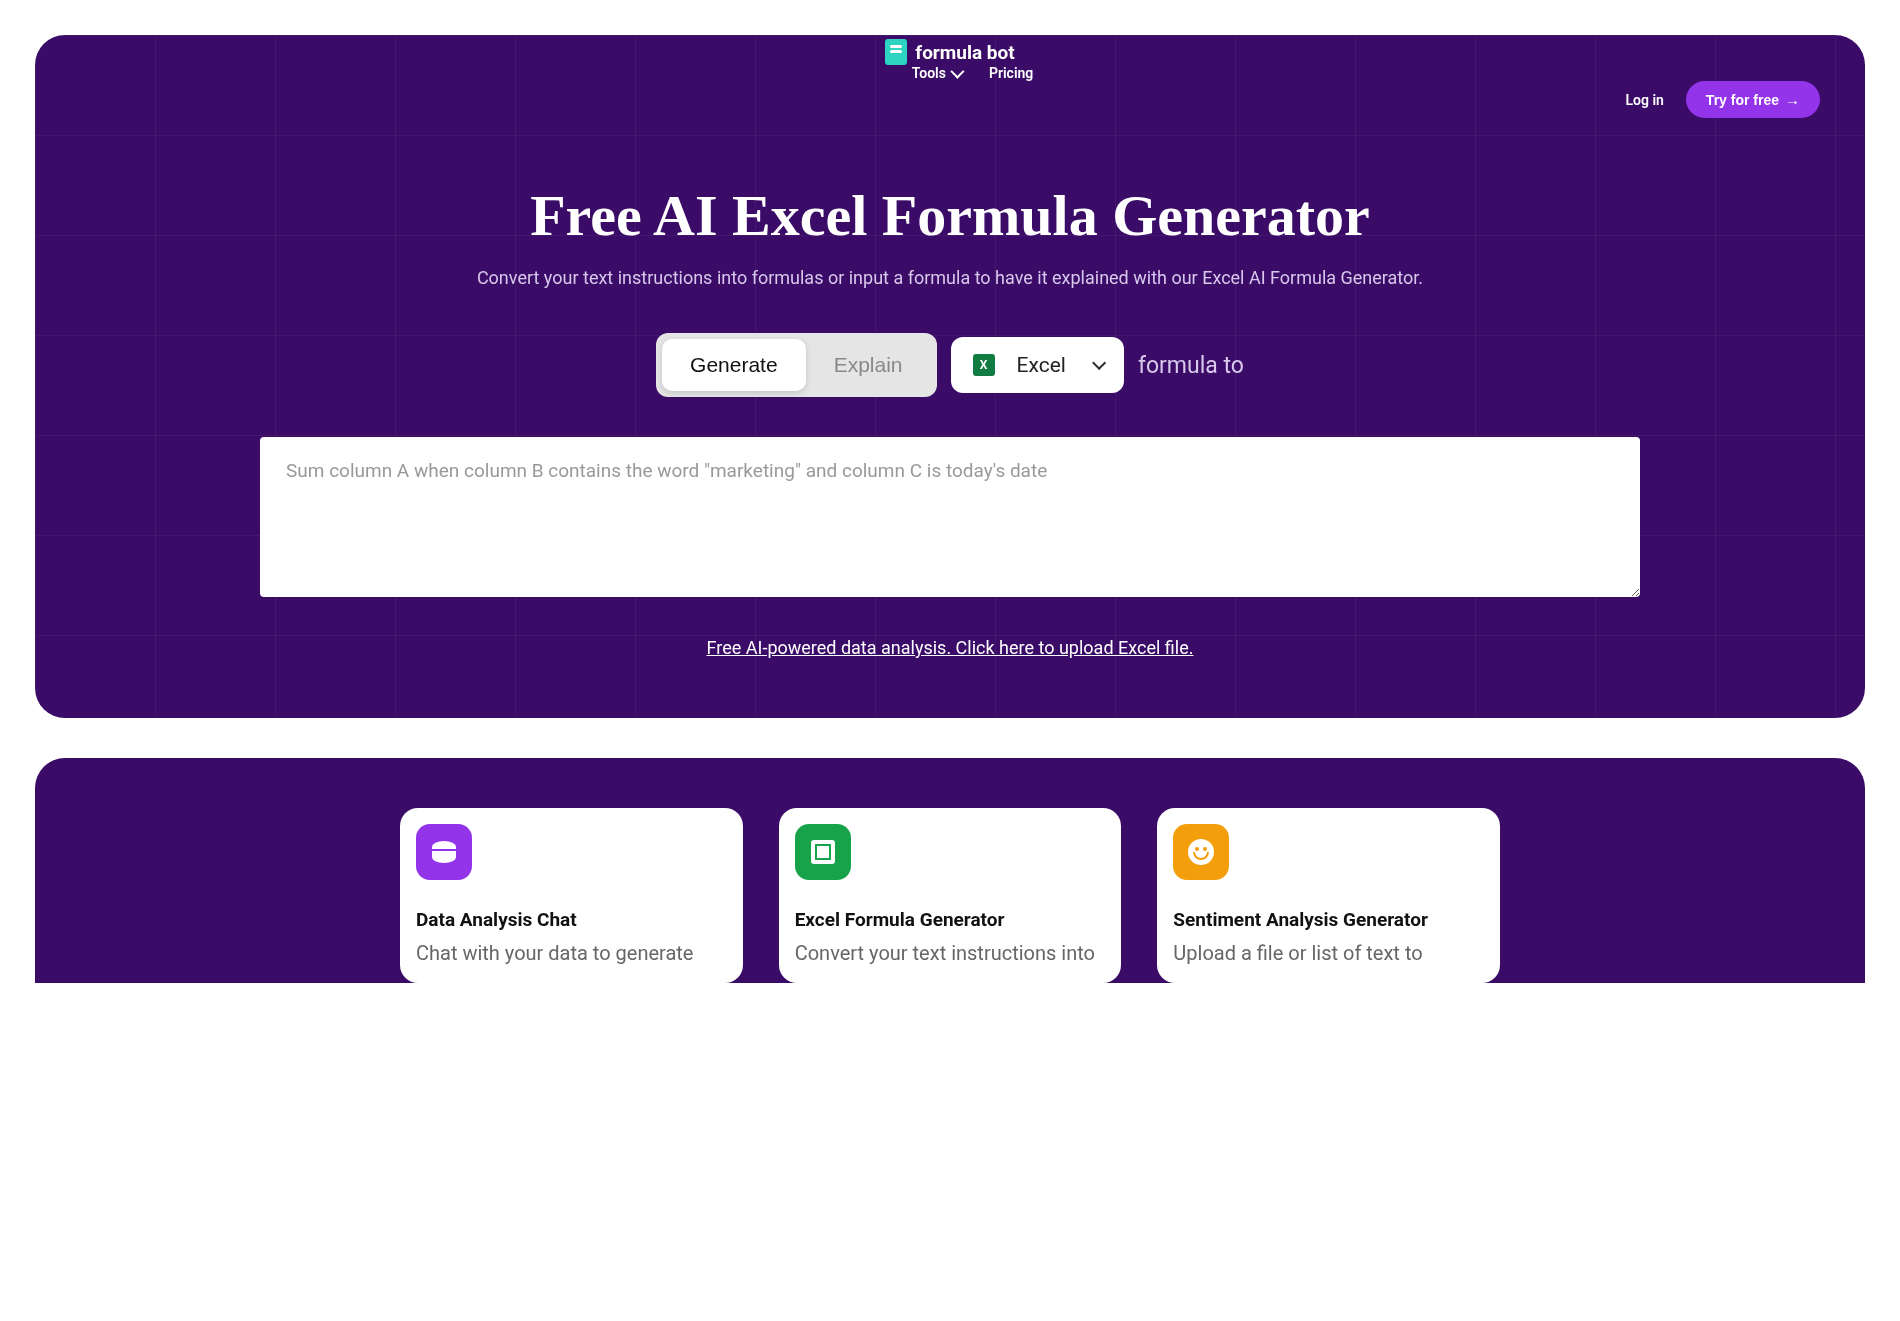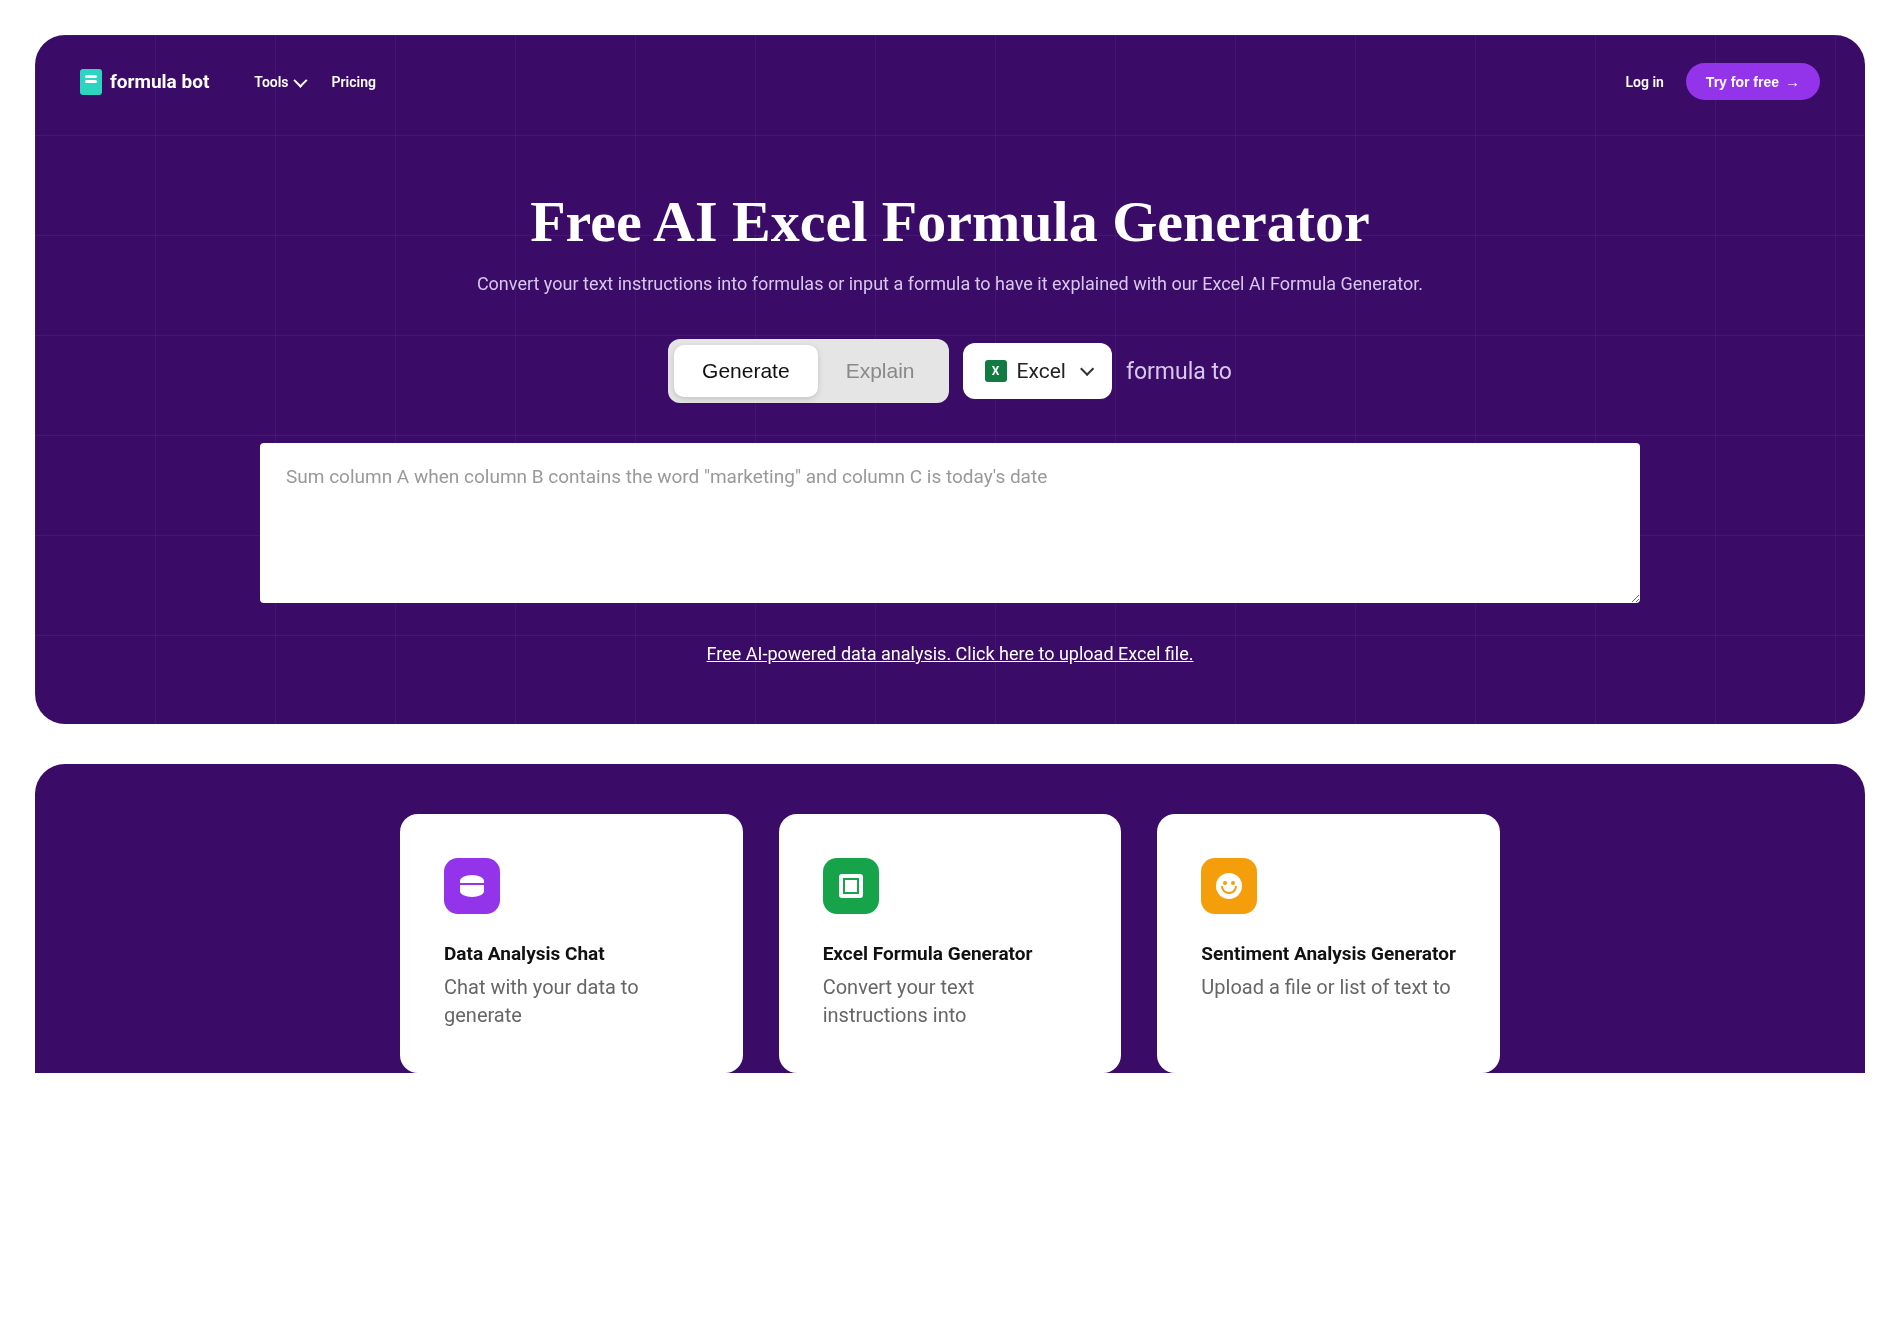--- a/index.html
+++ b/index.html
@@ -15,21 +15,22 @@
   overflow: hidden;
   padding-bottom: 60px;
   background-image:
     linear-gradient(rgba(255,255,255,0.05) 1px, transparent 1px),
     linear-gradient(90deg, rgba(255,255,255,0.05) 1px, transparent 1px);
   background-size: 120px 100px;
 }
 .nav {
   display: flex;
   align-items: center;
-  padding: 28px 45px;
+  padding: 4px 45px;
+  flex-direction: column;
 }
 .logo {
   display: flex;
   align-items: center;
   gap: 8px;
   color: #fff;
   font-weight: 700;
   font-size: 19px;
 }
 .logo-icon {
@@ -140,21 +141,21 @@
   background: #fff;
   color: #111;
   box-shadow: 0 2px 6px rgba(0,0,0,0.15);
 }
 .dropdown {
   background: #fff;
   border-radius: 12px;
   padding: 16px 22px;
   display: flex;
   align-items: center;
-  gap: 10px;
+  gap: 22px;
   font-size: 21px;
   color: #222;
   cursor: pointer;
 }
 .excel-icon {
   width: 22px; height: 22px;
   background: #107C41;
   border-radius: 3px;
   position: relative;
 }
@@ -252,21 +253,21 @@
 .tool-cards {
   display: flex;
   gap: 36px;
   justify-content: center;
   max-width: 1100px;
   margin: 0 auto;
 }
 .tool-card {
   background: #fff;
   border-radius: 18px;
-  padding: 44px;
+  padding: 16px;
   text-align: left;
   flex: 1;
   min-width: 0;
 }
 .tool-icon {
   width: 56px; height: 56px;
   border-radius: 14px;
   display: flex;
   align-items: center;
   justify-content: center;

